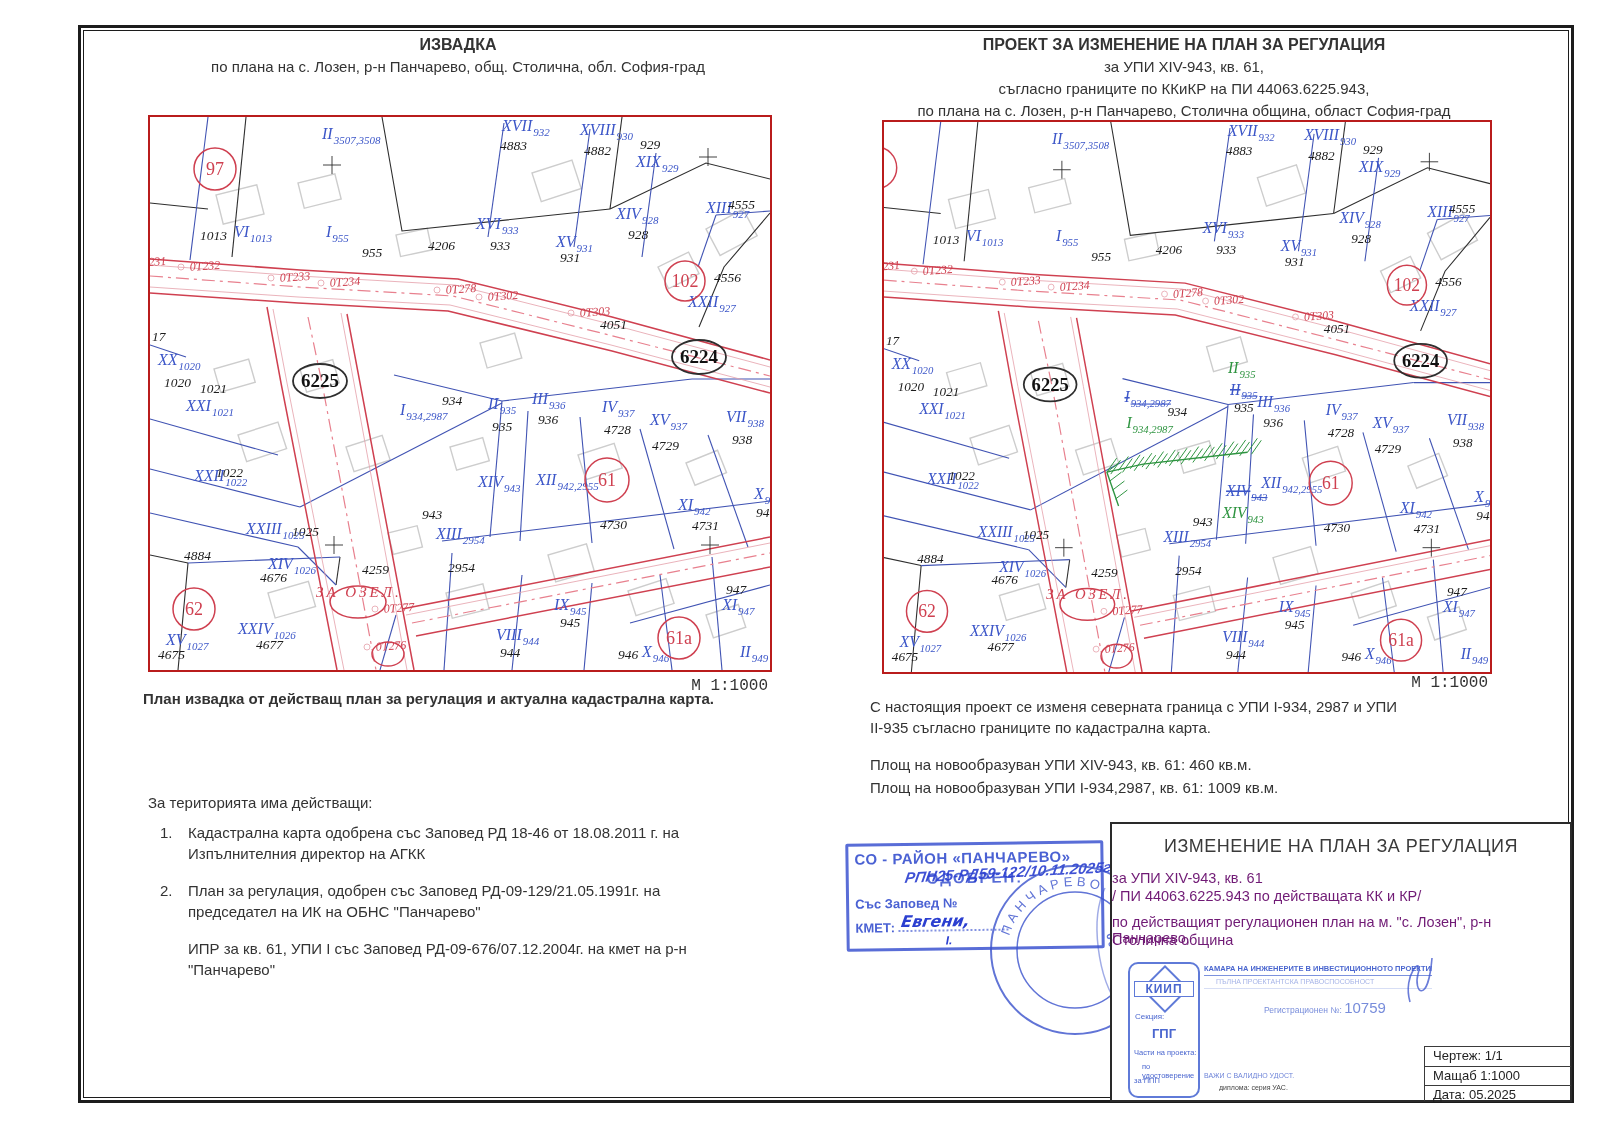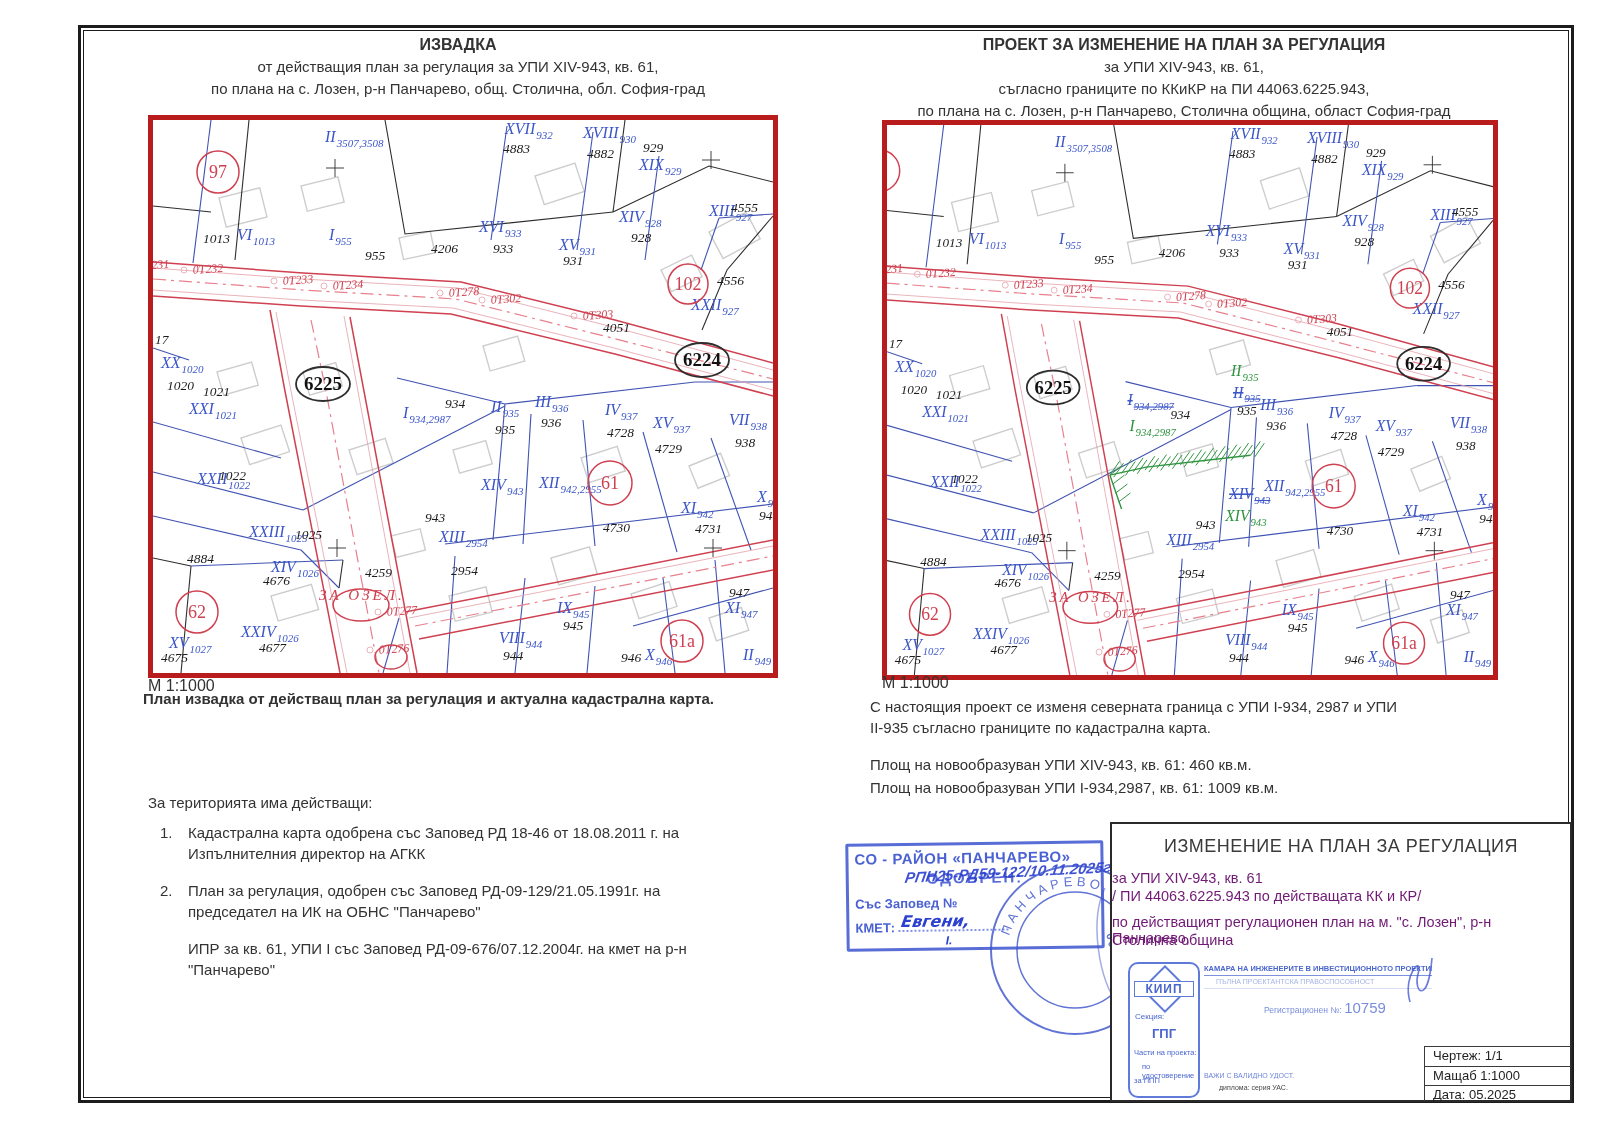--- a/index.html
+++ b/index.html
@@ -5,23 +5,23 @@
   html,body{margin:0;padding:0;background:#fff;}
   #sheet{position:relative;width:1600px;height:1131px;background:#fff;overflow:hidden;
          font-family:"Liberation Sans",sans-serif;color:#2f2f2f;}
   
   .frame{position:absolute;left:78px;top:25px;width:1490px;height:1072px;border:3px solid #1c1c1c;}
   .frame::after{content:"";position:absolute;inset:2px;border:1px solid #1c1c1c;}
   
   .hdr{position:absolute;text-align:center;line-height:22px;font-size:15px;color:#333;}
   .hdr .b{font-weight:bold;font-size:16px;}
   
-  .map{position:absolute;border:5px solid #b91c1c;background:#fff;}
+  .map{position:absolute;border:2px solid #b91c1c;background:#fff;}
   .map svg{display:block;width:100%;height:100%;}
-  .scale{position:absolute;font-size:16px;color:#333;text-align:left;}
+  .scale{position:absolute;font-size:16px;color:#333;text-align:right;font-family:Liberation Mono, monospace;}
   
   .mk{stroke:#2e2e2e;fill:none;stroke-width:1.1px;}
   .mb{stroke:#4053b3;fill:none;stroke-width:1.1px;}
   .mr{stroke:#cf4050;fill:none;stroke-width:1.5px;}
   .mrt{stroke:#e5a0aa;fill:none;stroke-width:.8px;}
   .mp{stroke:#e8808e;fill:none;stroke-width:1.2px;stroke-dasharray:13 5 3 5;}
   .mg{stroke:#2e9440;fill:none;stroke-width:1.4px;}
   .mgh{stroke:#2e9440;fill:none;stroke-width:1px;}
   .mBld{stroke:#cdcdcd;fill:none;stroke-width:1.4px;}
   text.lu{font:italic 16px "Liberation Serif",serif;fill:#3c56c8;}
@@ -83,21 +83,20 @@
   .squiggle{position:absolute;}
 </style>
 </head>
 <body>
 
 <div id="sheet">
   <div class="frame"></div>
 
   <div class="hdr" style="left:118px;top:34px;width:680px;">
     <div class="b">ИЗВАДКА</div>
-    <div>от действащия план за регулация за УПИ XIV-943, кв. 61,</div>
     <div>по плана на с. Лозен, р-н Панчарево, общ. Столична, обл. София-град</div>
   </div>
 
   <div class="hdr" style="left:860px;top:34px;width:648px;">
     <div class="b">ПРОЕКТ ЗА ИЗМЕНЕНИЕ НА ПЛАН ЗА РЕГУЛАЦИЯ</div>
     <div>за  УПИ XIV-943, кв. 61,</div>
     <div>съгласно границите по ККиКР на ПИ 44063.6225.943,</div>
     <div>по плана на с. Лозен, р-н Панчарево, Столична община, област София-град</div>
   </div>
 

